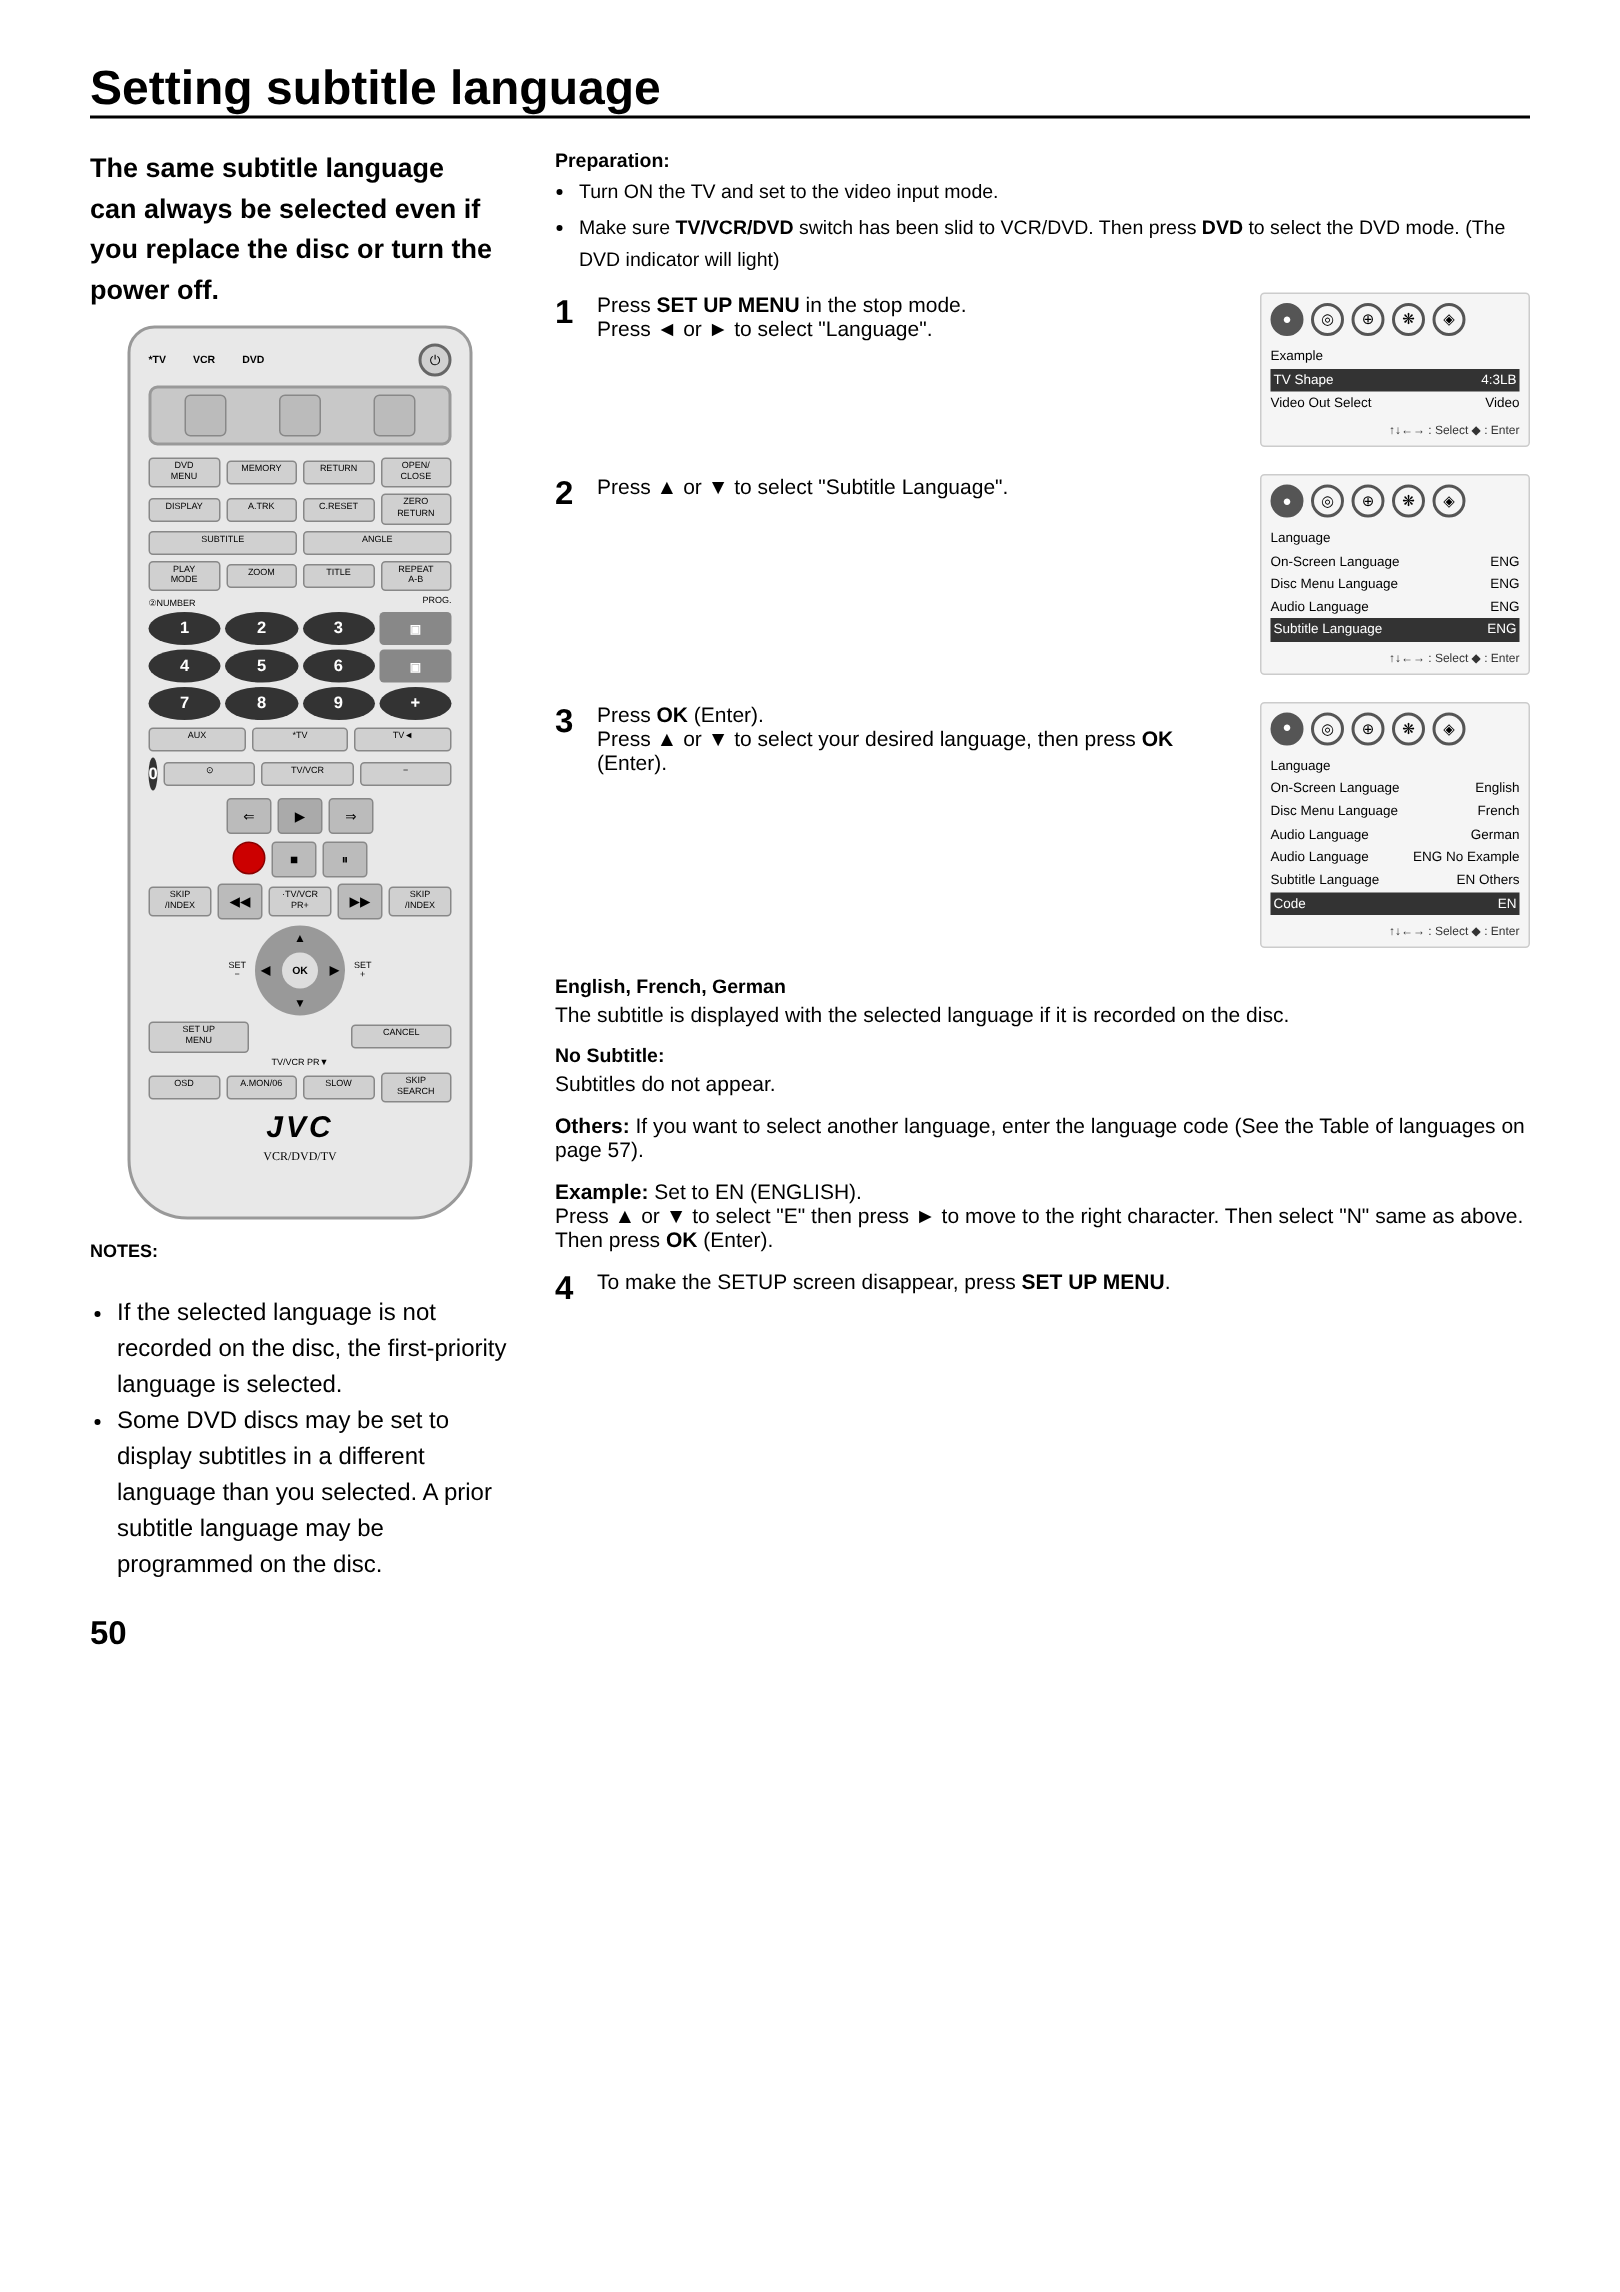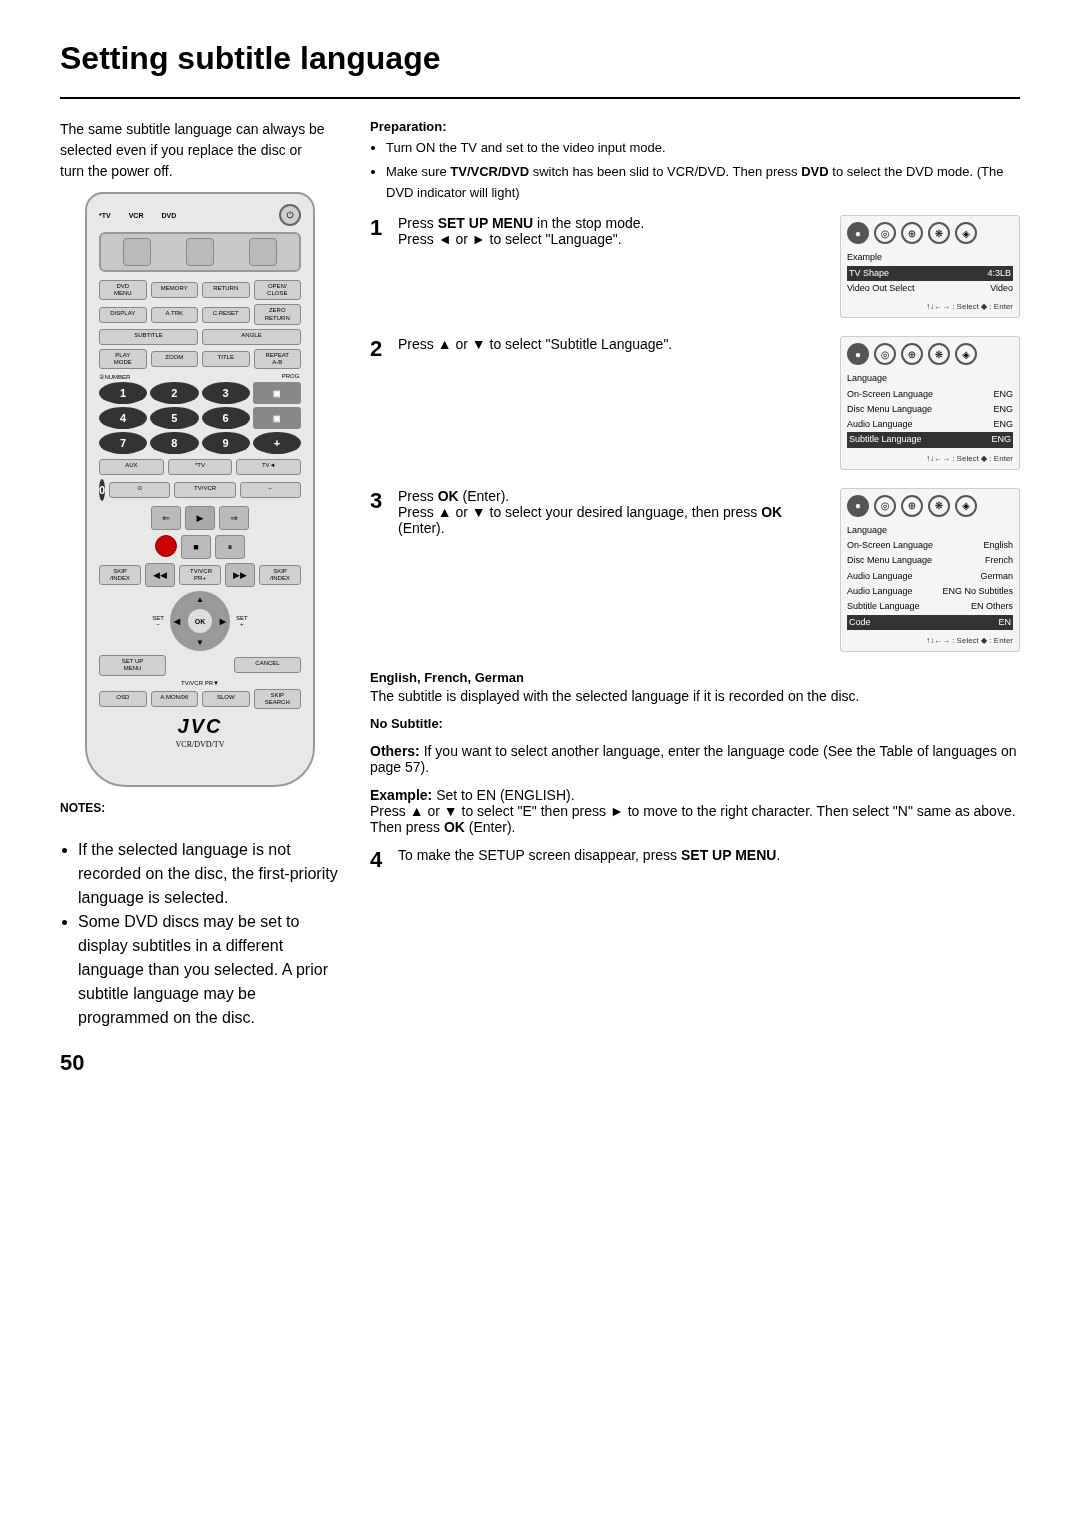--- a/index.html
+++ b/index.html
@@ -10,27 +10,27 @@
       font-family: Arial, Helvetica, sans-serif;
       font-size: 14px;
       color: #000;
       padding: 40px 60px 60px 60px;
     }
 
     h1 {
       font-size: 32px;
       font-weight: 900;
       border-bottom: 2px solid #000;
-      padding-bottom: 20px;
+      padding-bottom: 0;
       margin-bottom: 20px;
     }
 
     .intro-bold {
-      font-weight: normal;
-      font-size: 14px;
+      font-weight: bold;
+      font-size: 18px;
       line-height: 1.5;
       max-width: 270px;
     }
 
     .main-layout {
       display: flex;
       gap: 30px;
       margin-top: 10px;
     }
 
@@ -623,21 +623,21 @@
           <div class="menu-row">
               <span>Disc Menu Language</span>
               <span>French</span>
             </div>
           <div class="menu-row">
               <span>Audio Language</span>
               <span>German</span>
             </div>
           <div class="menu-row">
               <span>Audio Language</span>
-              <span>ENG  No Subtitles</span>
+              <span>ENG  No Example</span>
             </div>
           <div class="menu-row">
               <span>Subtitle Language</span>
               <span>EN  Others</span>
             </div>
           <div class="menu-row selected">
               <span>Code</span>
               <span>EN</span>
             </div>
         </div>
@@ -645,20 +645,21 @@
       </div>
     </div>
 
     <div class="sub-section">
       <div class="sub-title">English, French, German</div>
       <div>The subtitle is displayed with the selected language if it is recorded on the disc.</div>
     </div>
 
     <div class="sub-section">
       <div class="sub-title">No Subtitle:</div>
+      <div>Subtitles do not appear.</div>
     </div>
 
     <div class="sub-section">
       <span style="font-weight:bold;">Others:</span>
       <span>If you want to select another language, enter the language code (See the Table of languages on page 57).</span>
     </div>
 
     <div class="sub-section">
       <div>
         <span style="font-weight:bold;">Example:</span>

